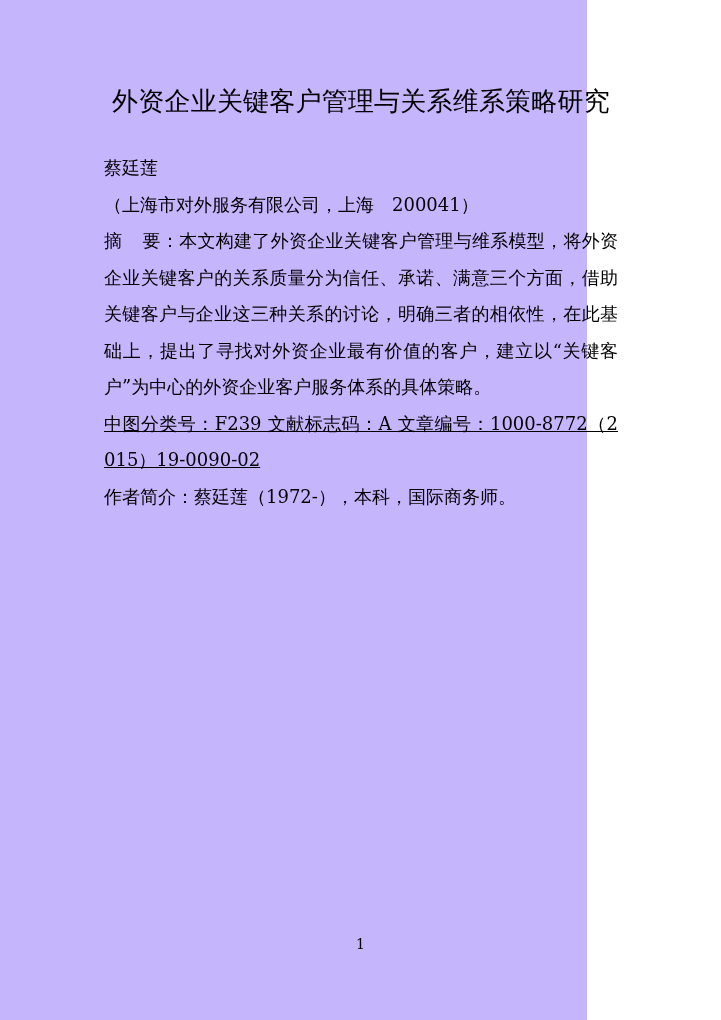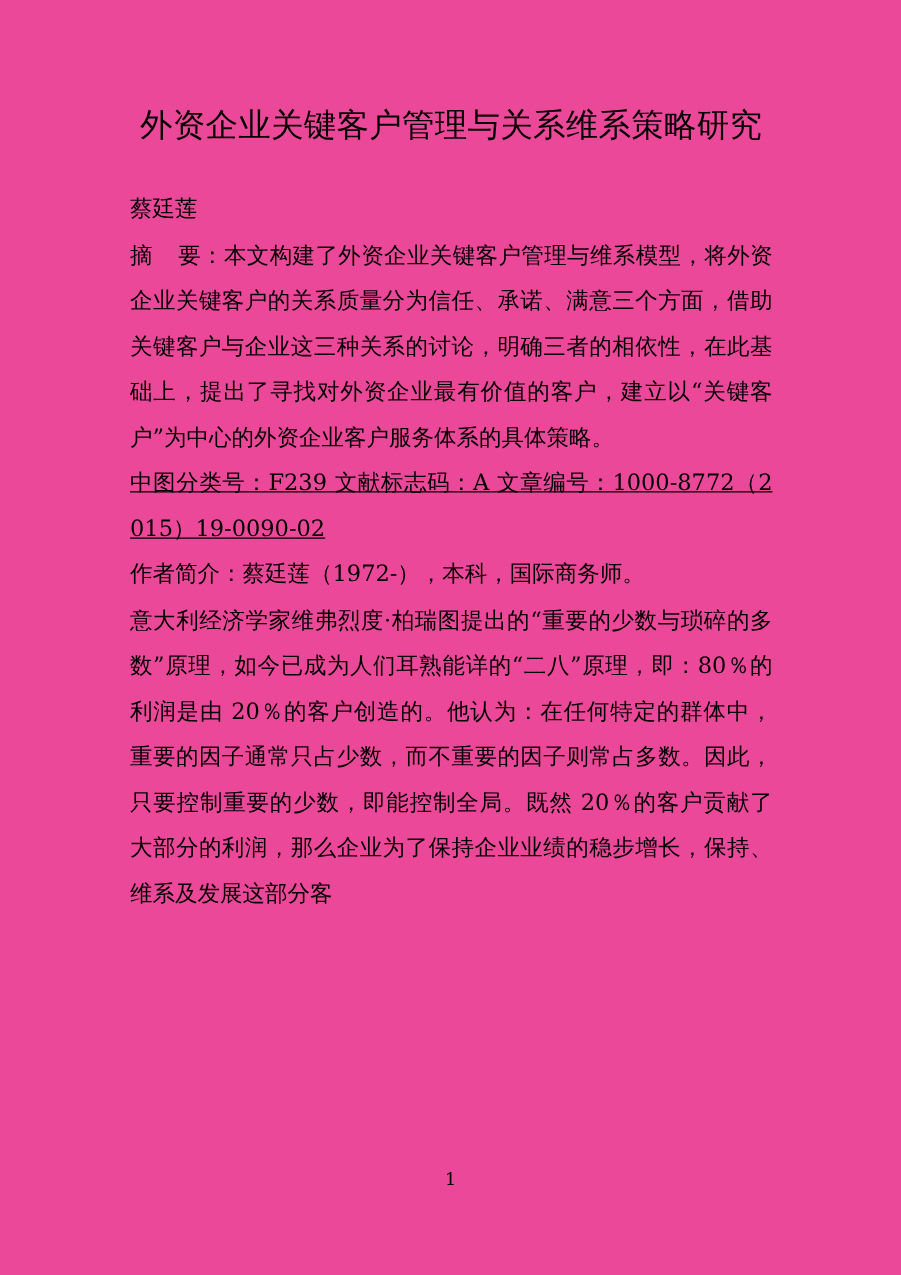--- a/index.html
+++ b/index.html
@@ -13,23 +13,23 @@
     position: relative;
     font-family: "DejaVu Serif", "Liberation Serif", serif;
     color: #000000;
     overflow: hidden;
   }
 
   .page {
     position: absolute;
     left: 0;
     top: 0;
-    width: 721px;
+    width: 587px;
     height: 1020px;
-    background: #ec4899;
+    background: #c4b5fd;
   }
 
   .content {
     position: absolute;
     left: 104px;
     top: 0;
     width: 514px;
   }
 
   
@@ -122,29 +122,29 @@
 <body>
 
 <div class="page">
 
   <div class="content">
 
     <h1 class="doc-title">外资企业关键客户管理与关系维系策略研究</h1>
 
     <p class="meta-line author-line">蔡廷莲</p>
 
+    <p class="meta-line affil-line">（上海市对外服务有限公司，上海　200041）</p>
 
     <p class="para abstract-block"><span>摘</span><span class="wide-gap"></span><span>要：</span><span>本文构建了外资企业关键客户管理与维系模型，将外资企业关键客户的关系质量分为信任、承诺、满意三个方面，借助关键客户与企业这三种关系的讨论，明确三者的相依性，在此基础上，提出了寻找对外资企业最有价值的客户，建立以“关键客户”为中心的外资企业客户服务体系的具体策略。</span></p>
 
 
     <p class="para clc-line">中图分类号：F239 文献标志码：A 文章编号：1000-8772（2015）19-0090-02</p>
 
 
     <p class="meta-line bio-line">作者简介：蔡廷莲（1972-），本科，国际商务师。</p>
 
 
-    <p class="para body-para">意大利经济学家维弗烈度·柏瑞图提出的“重要的少数与琐碎的多数”原理，如今已成为人们耳熟能详的“二八”原理，即：80％的利润是由 20％的客户创造的。他认为：在任何特定的群体中，重要的因子通常只占少数，而不重要的因子则常占多数。因此，只要控制重要的少数，即能控制全局。既然 20％的客户贡献了大部分的利润，那么企业为了保持企业业绩的稳步增长，保持、维系及发展这部分客</p>
 
   </div>
 
   <div class="page-number">1</div>
 
 </div>
 
 </body></html>

